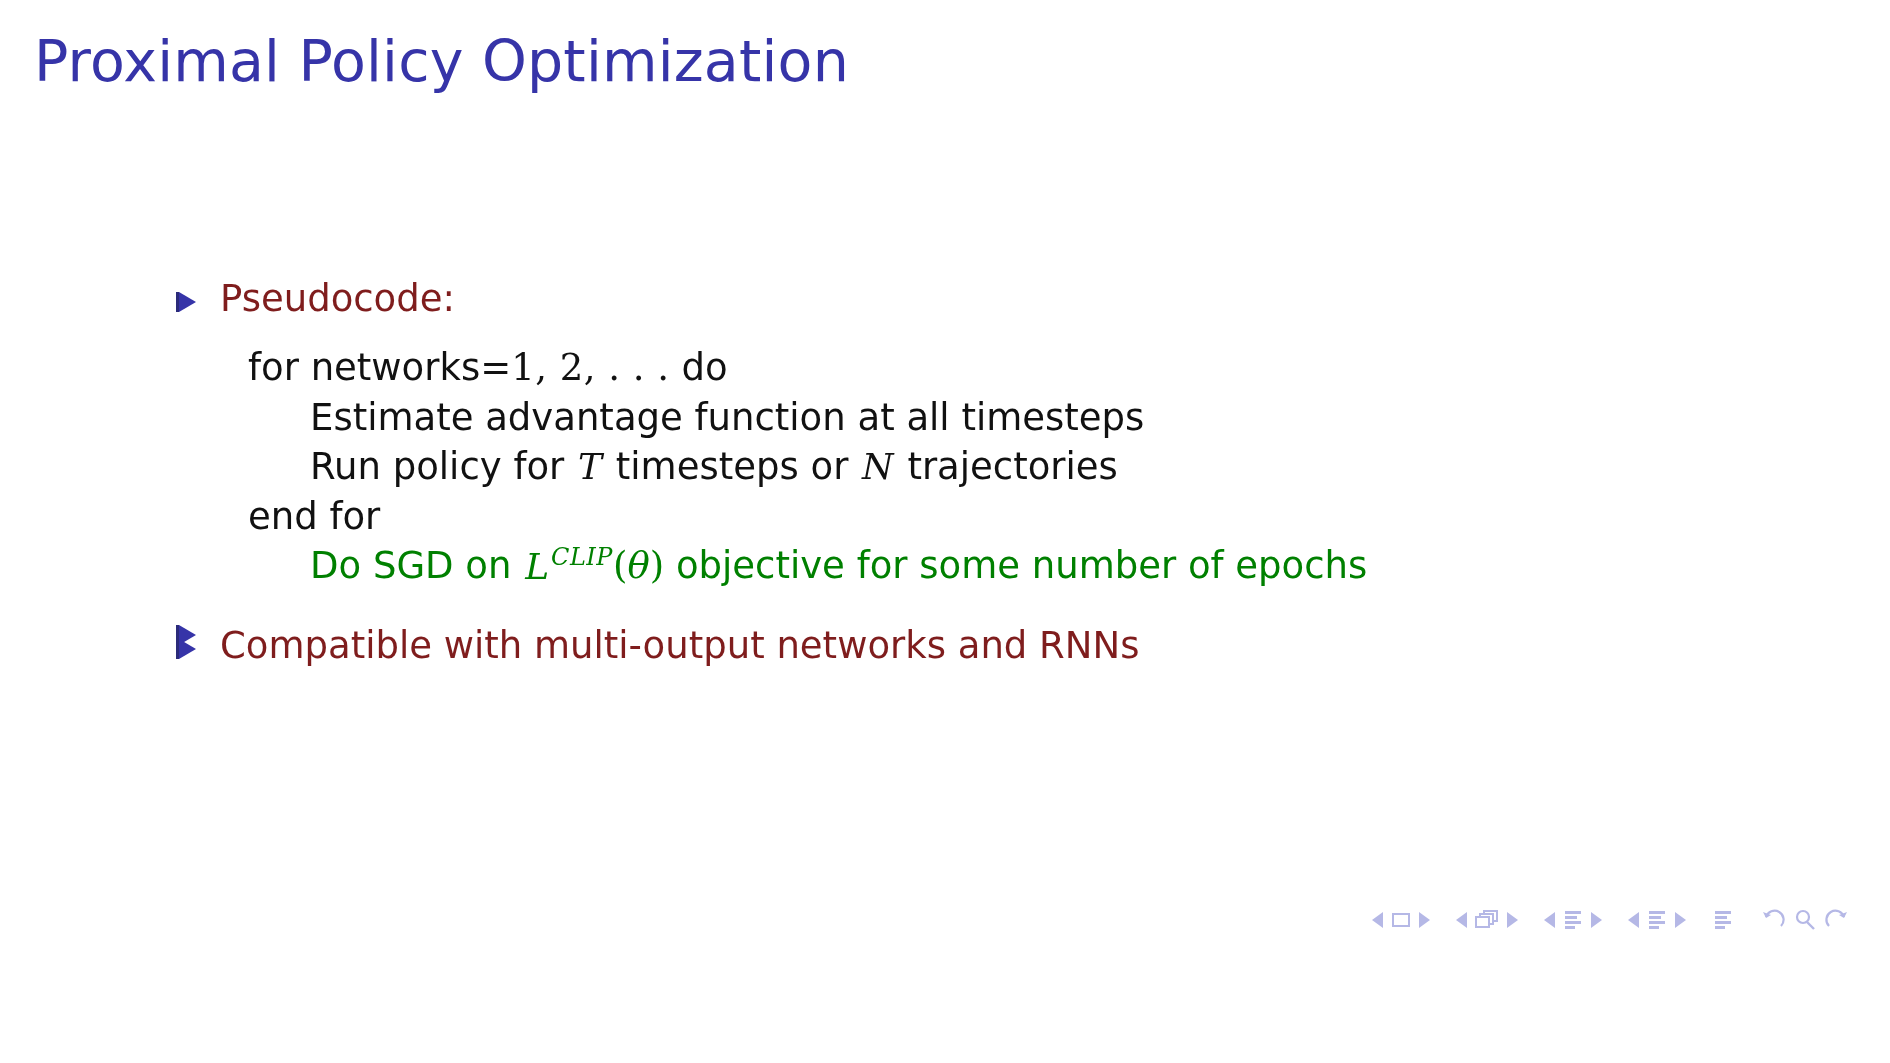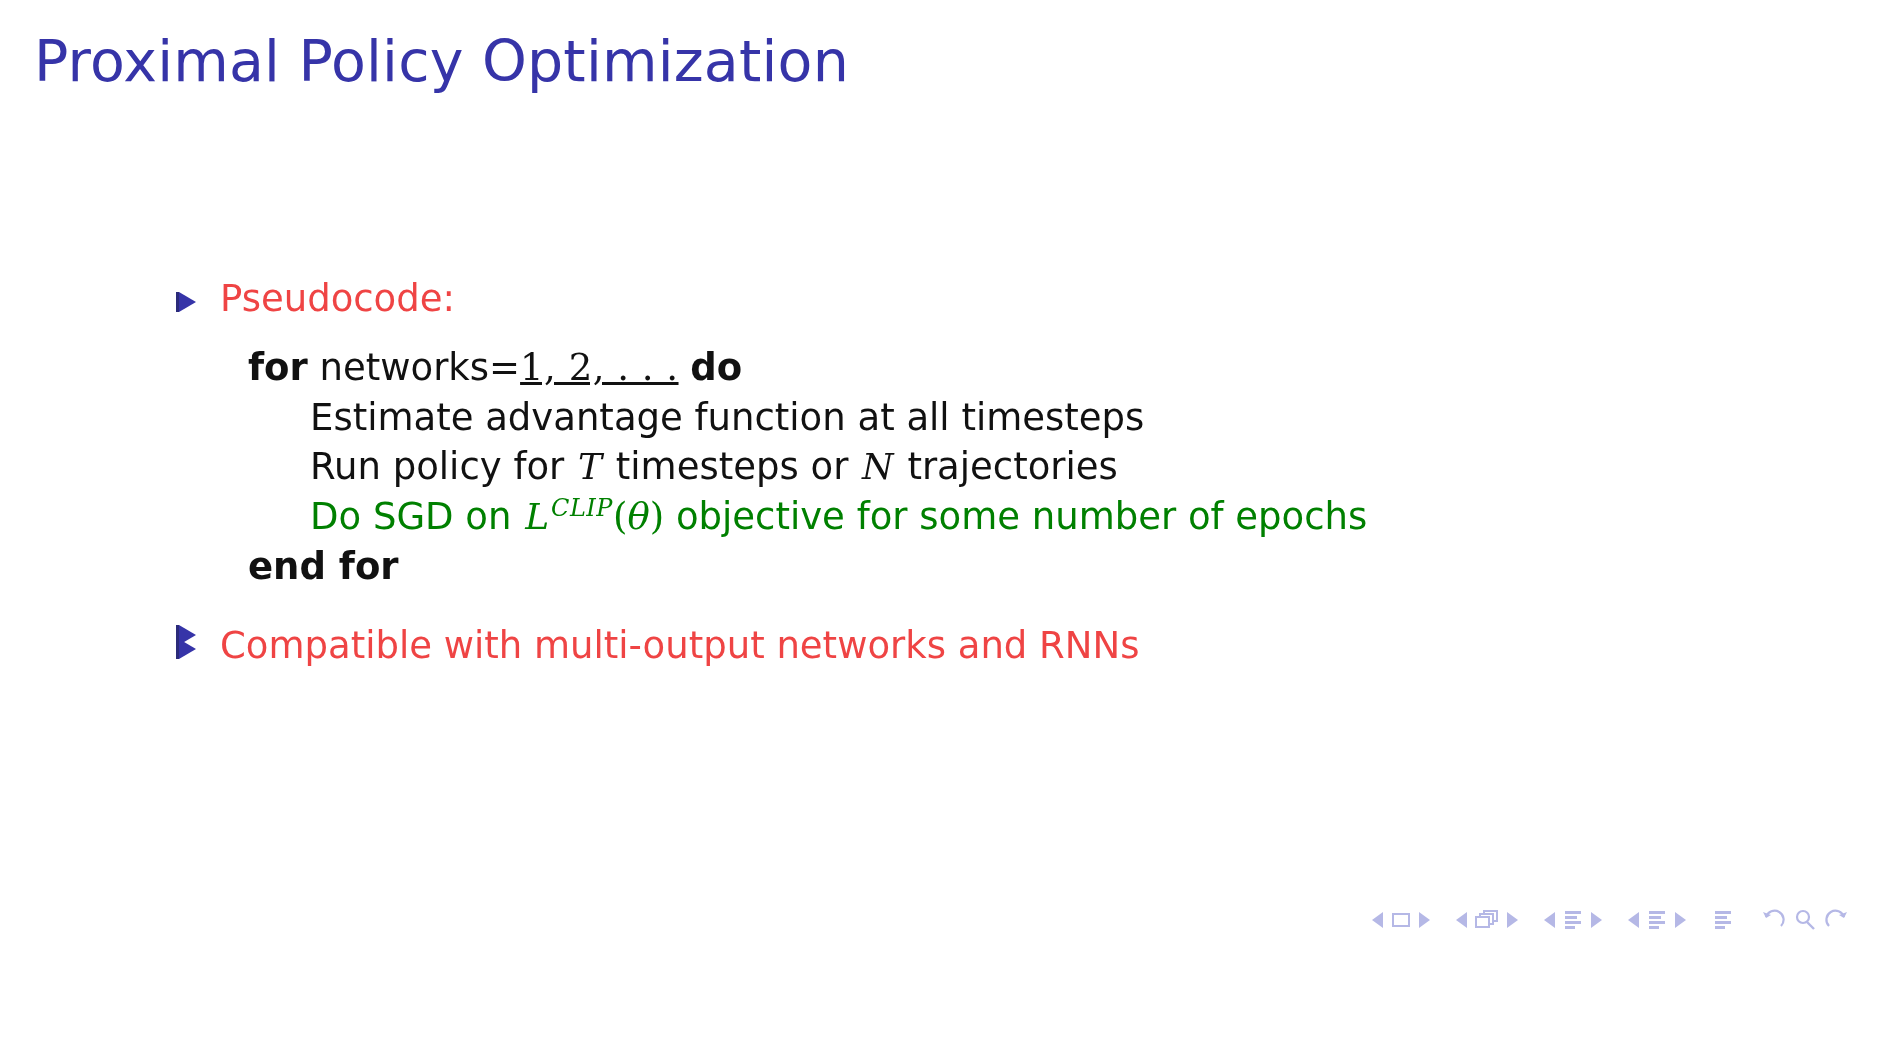--- a/index.html
+++ b/index.html
@@ -44,21 +44,21 @@
     margin: 0;
     padding: 0;
   }
 
   .item {
     position: relative;
     padding-left: 52px;
     margin-left: 168px;
     font-size: 37px;
     line-height: 1.0;
-    color: #ef4444;
+    color: #7f1d1d;
     white-space: nowrap;
   }
 
   .item + .item {
     margin-top: 36px;
   }
 
   .bullet {
     position: absolute;
     left: 8px;
@@ -99,37 +99,36 @@
     color: #111111;
     line-height: 1.34;
   }
   .algo-line {
     white-space: nowrap;
   }
   .algo-line.indent {
     padding-left: 62px;
   }
   .kw {
-    font-weight: bold;
+    font-weight: normal;
   }
   .green {
     color: #008000;
   }
   
   .mvar {
     font-family: "DejaVu Serif", serif;
     font-style: italic;
     font-size: 36px;
     padding: 0 2px;
   }
   .mathnum {
     font-family: "DejaVu Serif", serif;
     font-style: normal;
     letter-spacing: 0.5px;
-    text-decoration: underline;
   }
   .sup {
     font-family: "DejaVu Serif", serif;
     font-style: italic;
     font-size: 24px;
     vertical-align: super;
     letter-spacing: 0.5px;
   }
   .paren {
     font-family: "DejaVu Serif", serif;
@@ -210,28 +209,28 @@
         </div>
 
         <div class="algo-line indent">
           <span>Run policy for</span>
           <span class="mvar">T</span>
           <span>timesteps or</span>
           <span class="mvar">N</span>
           <span>trajectories</span>
         </div>
 
+        <div class="algo-line">
+          <span class="kw">end for</span>
+        </div>
+
         <div class="algo-line indent green">
           <span>Do SGD on</span>
           <span class="mvar">L</span><span class="sup">CLIP</span><span class="paren">(</span><span class="theta">θ</span><span class="paren">)</span>
           <span>objective for some number of epochs</span>
-        </div>
-
-        <div class="algo-line">
-          <span class="kw">end for</span>
         </div>
 
       </div>
 
       <li class="item">
         <span class="bullet">
           <span class="bar"></span>
             <span class="tri"></span>
         </span>
       </li>

